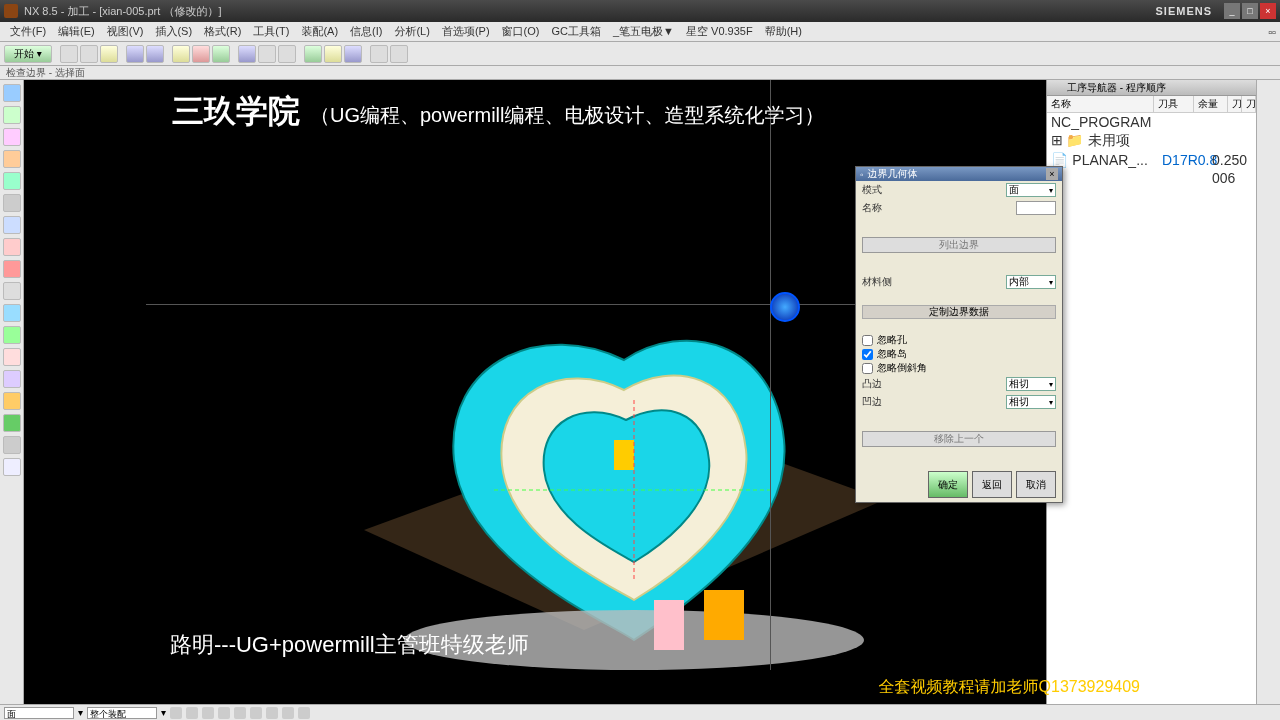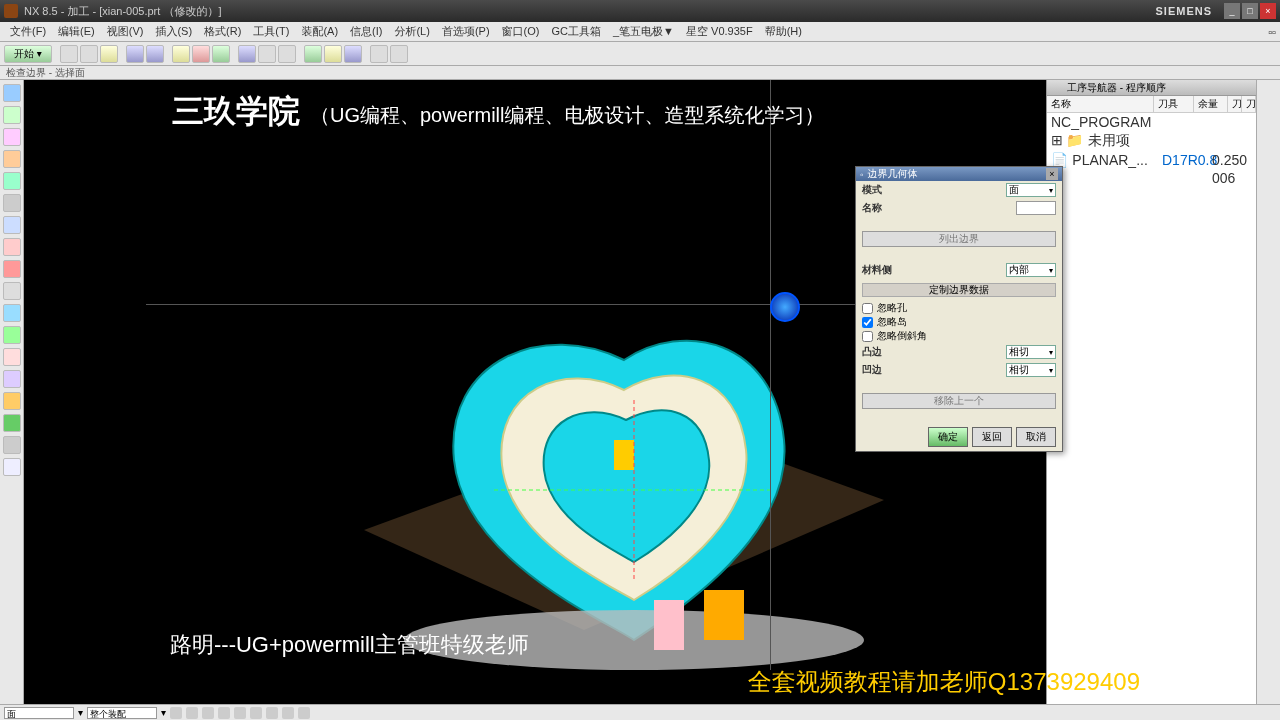--- a/index.html
+++ b/index.html
@@ -31,36 +31,36 @@
 .navcols { display: flex; font-size: 10px; background: #f4f4f4; border-bottom: 1px solid #ccc; }
 .navcols div { padding: 1px 4px; border-right: 1px solid #ccc; }
 .navrow { display: flex; font-size: 14px; padding: 1px 4px; }
 .navrow .nm { flex: 1; color: #333; }
 .navrow .tl { width: 50px; color: #06c; }
 .navrow .yl { width: 40px; color: #333; }
 .dialog { position: absolute; top: 166px; left: 855px; width: 208px; background: #ece9d8; border: 1px solid #666; box-shadow: 2px 2px 6px rgba(0,0,0,.4); font-size: 10px; }
 .dlgtitle { height: 14px; background: linear-gradient(#7a99c4,#4a6a9a); color: #fff; display: flex; align-items: center; padding: 0 4px; }
 .dlgtitle .x { margin-left: auto; width: 12px; height: 12px; background: #aaa; text-align: center; line-height: 12px; color: #000; font-size: 9px; }
 .dlgrow { display: flex; align-items: center; padding: 2px 6px; height: 18px; }
-.dlgrow label { width: 60px; color: #333; font-weight: bold; }
+.dlgrow label { width: 60px; color: #333; }
 .dlgrow .sel { flex: 0 0 50px; margin-left: auto; height: 14px; border: 1px solid #7a9; background: #fff; font-size: 10px; padding: 0 2px; display: flex; align-items: center; }
 .dlgrow .sel::after { content: "▾"; margin-left: auto; font-size: 8px; }
 .dlgrow .inp { flex: 0 0 40px; margin-left: auto; height: 14px; border: 1px solid #999; background: #fff; }
-.dlgbtn { height: 16px; background: #ddd; border: 1px solid #999; margin: 14px 6px; text-align: center; color: #777; font-size: 10px; line-height: 14px; }
-.dlgsec { background: #d4d0c8; border: 1px solid #aaa; margin: 4px 6px; text-align: center; font-size: 10px; height: 14px; line-height: 12px; }
+.dlgbtn { height: 16px; background: #ddd; border: 1px solid #999; margin: 20px 6px; text-align: center; color: #777; font-size: 10px; line-height: 14px; }
+.dlgsec { background: #d4d0c8; border: 1px solid #aaa; margin: 14px 6px; text-align: center; font-size: 10px; height: 14px; line-height: 12px; }
 .dlgchk { display: flex; align-items: center; padding: 0 6px; height: 14px; gap: 4px; }
 .dlgchk input { width: 11px; height: 11px; }
 .dlgfoot { display: flex; justify-content: flex-end; gap: 4px; padding: 4px 6px; }
-.dlgfoot button { width: 40px; height: 20px; font-size: 10px; border: 1px solid #666; }
+.dlgfoot button { width: 40px; height: 27px; font-size: 10px; border: 1px solid #666; }
 .dlgfoot button.ok { background: linear-gradient(#cfc,#6b6); }
 .dlgfoot button.std { background: #ddd; }
 .overlay-title { position: absolute; top: 90px; left: 172px; color: #fff; font-size: 32px; font-weight: bold; }
 .overlay-title .sub { font-size: 20px; font-weight: normal; margin-left: 10px; }
 .overlay-bottom1 { position: absolute; bottom: 60px; left: 170px; color: #fff; font-size: 22px; }
-.overlay-bottom2 { position: absolute; bottom: 22px; right: 140px; color: #ffcc00; font-size: 24px; text-align: right; }
+.overlay-bottom2 { position: absolute; bottom: 22px; right: 140px; color: #ffcc00; font-size: 16px; text-align: right; }
 .crosshair-h { position: absolute; top: 304px; left: 146px; width: 774px; height: 1px; background: #555; }
 .crosshair-v { position: absolute; top: 80px; left: 770px; width: 1px; height: 590px; background: #555; }
 .bluedot { position: absolute; top: 292px; left: 770px; width: 30px; height: 30px; background: radial-gradient(#4af,#02a); border-radius: 50%; border: 2px solid #05f; }
 .heart-svg { position: absolute; top: 220px; left: 320px; }
 .bottombar { position: absolute; bottom: 0; left: 0; right: 0; height: 16px; background: #e8e8e8; display: flex; align-items: center; font-size: 10px; padding: 0 4px; gap: 4px; border-top: 1px solid #aaa; }
 .bottombar .sel2 { width: 70px; height: 12px; border: 1px solid #999; background: #fff; font-size: 9px; padding: 0 2px; }
 .bottombar .bic { width: 12px; height: 12px; background: #ccc; border-radius: 2px; }
 </style>
 </head>
 <body>

